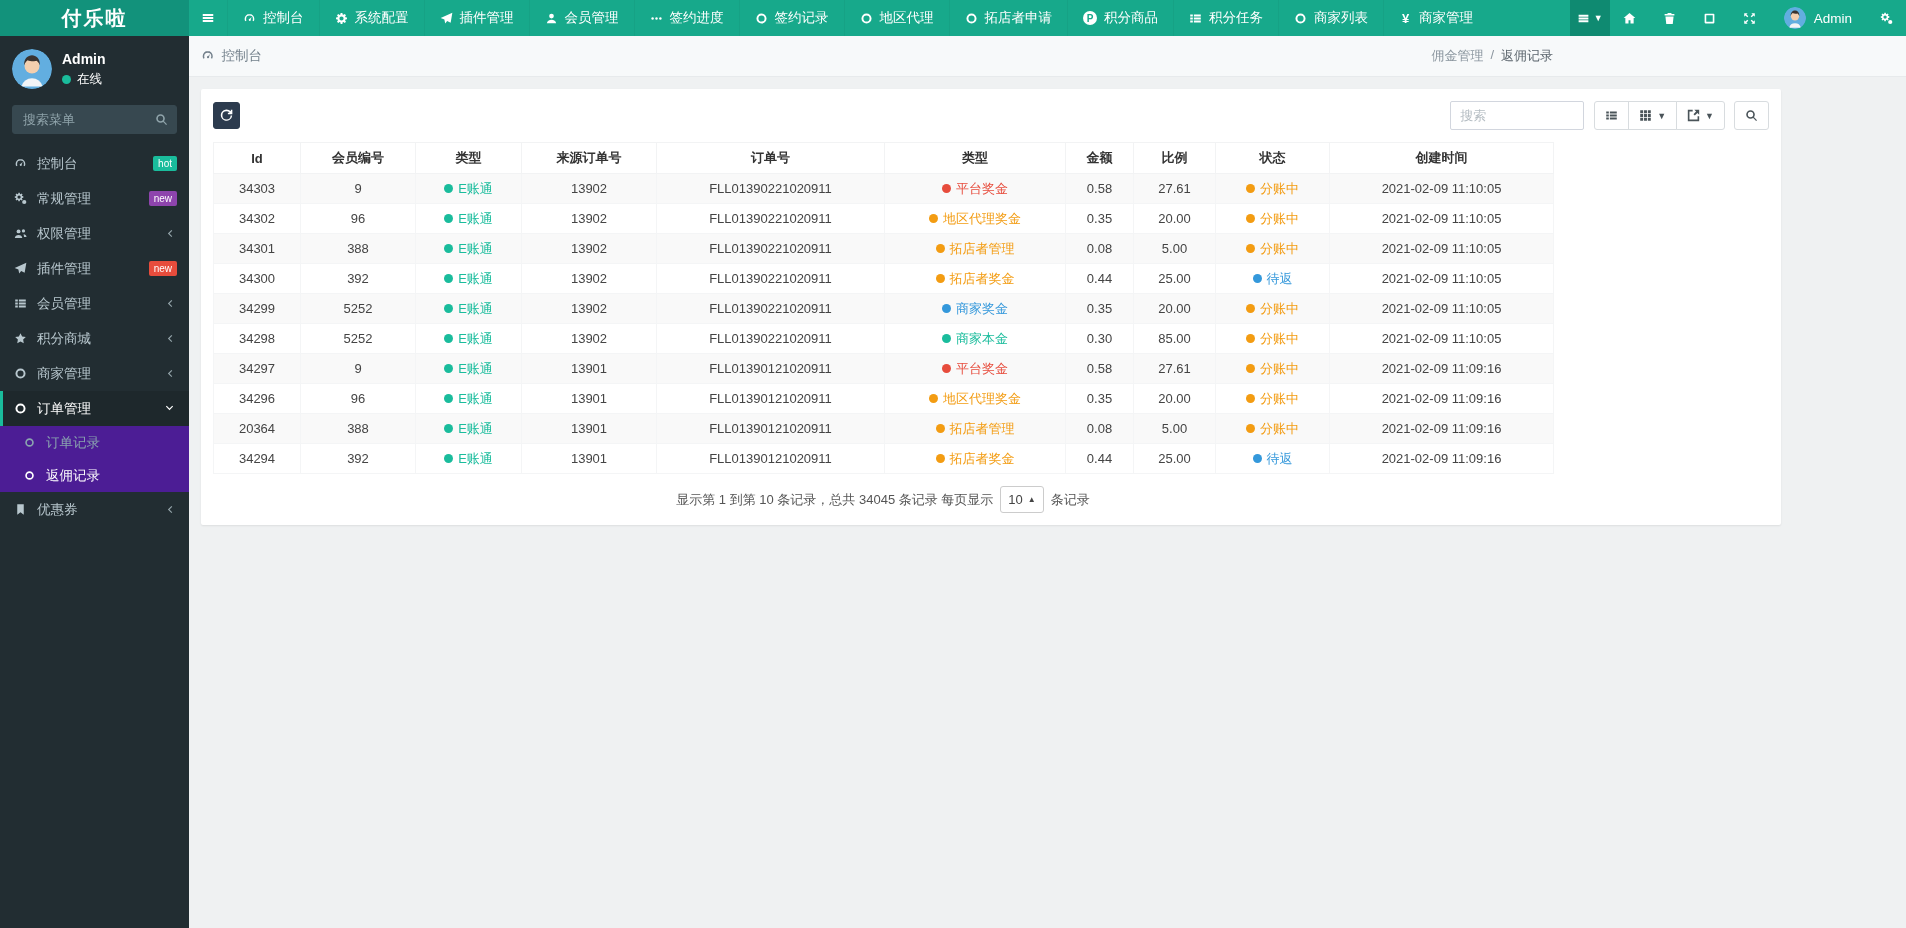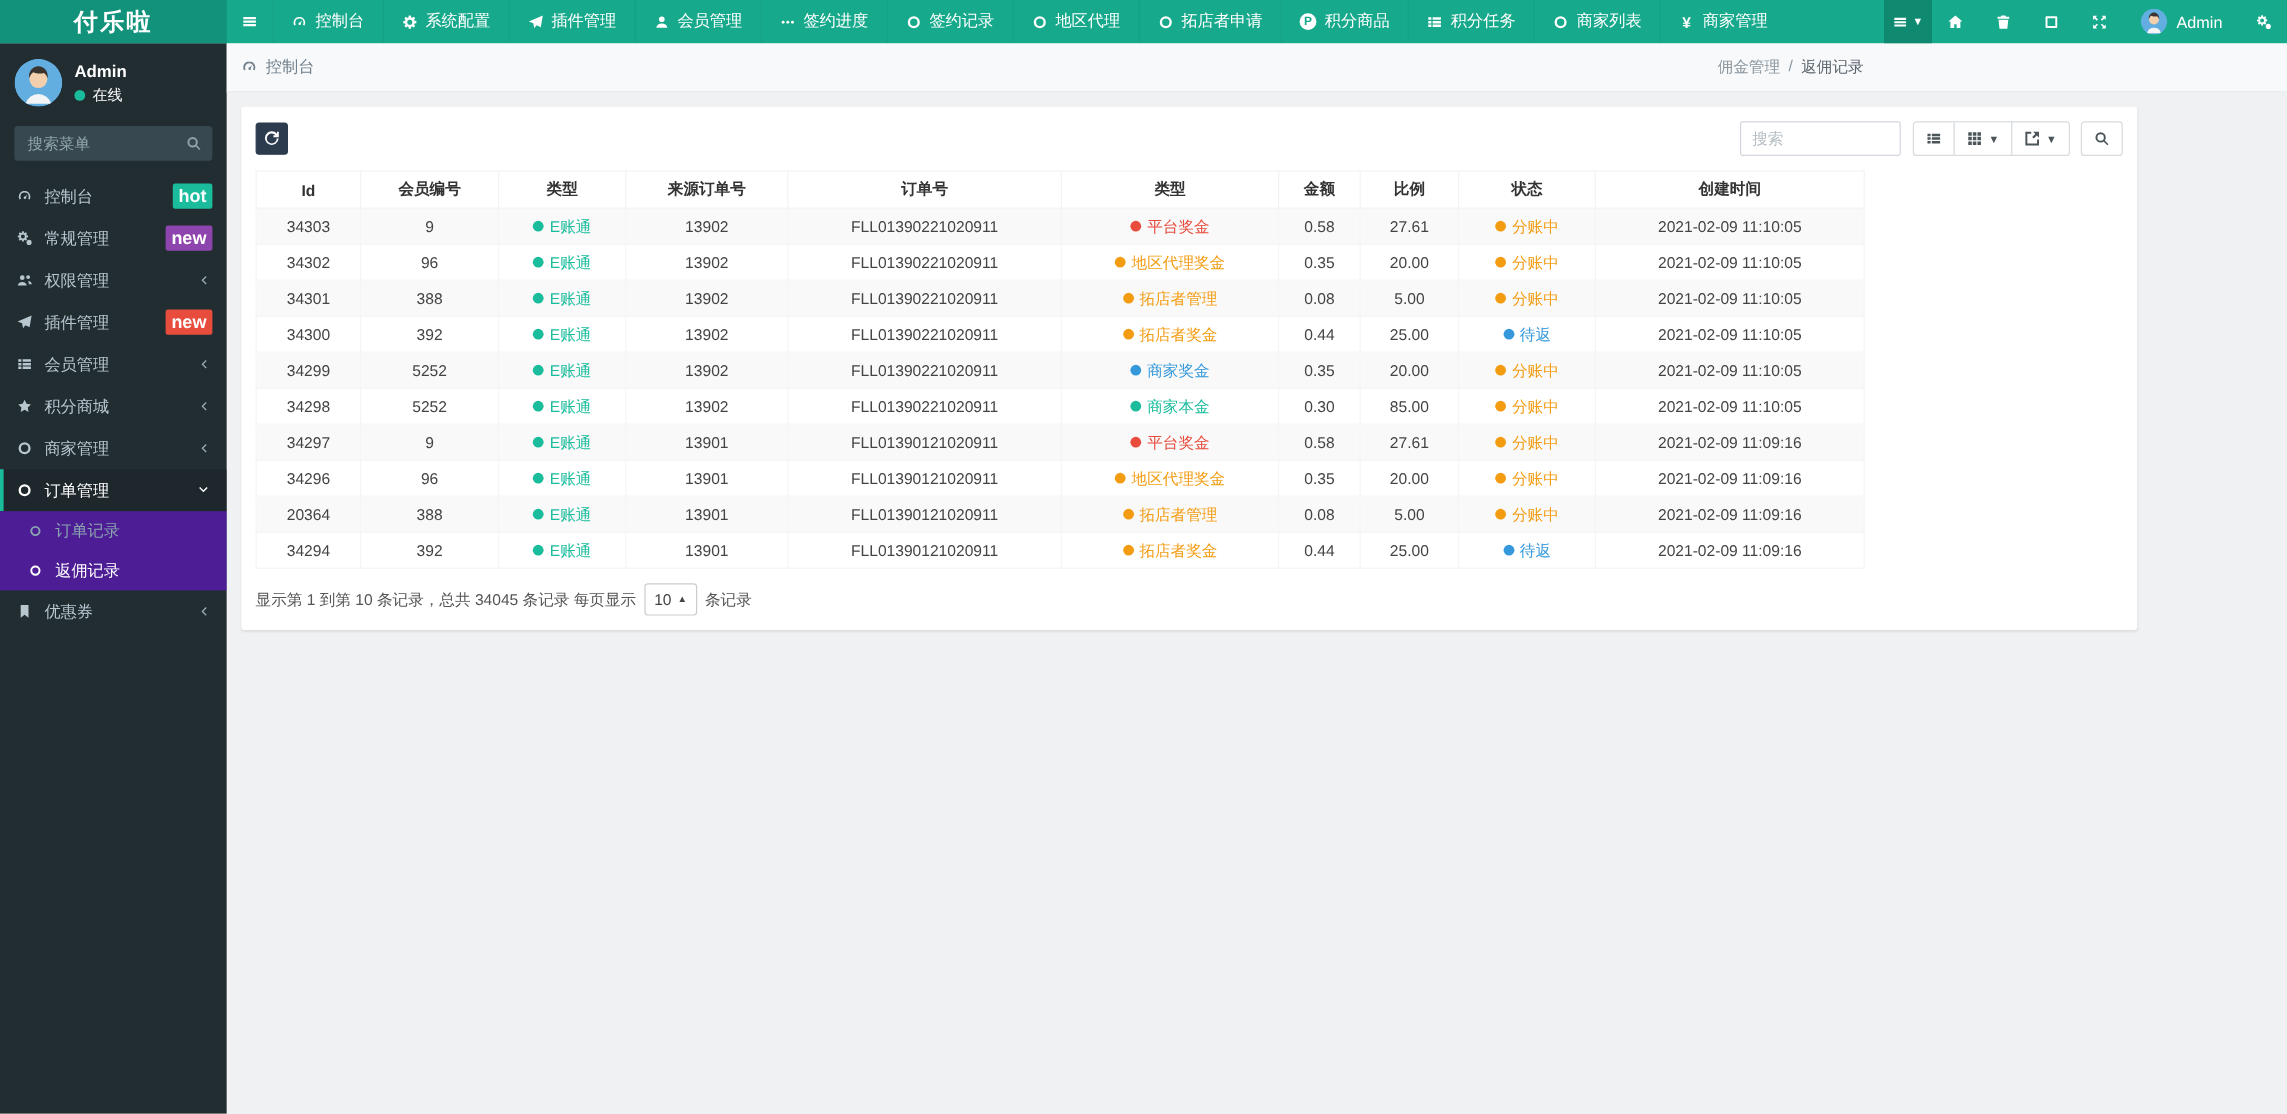--- a/index.html
+++ b/index.html
@@ -51,21 +51,21 @@
   .sidebar-search input::placeholder { color:#90a4ab; }
   .sidebar-search .ic { position:absolute; right:9px; top:8px; color:#90a4ab; font-size:13px; }
   .side-menu { list-style:none; }
   .menu-item { height:35px; display:flex; align-items:center; gap:9px;
     padding:0 12px 0 9px; border-left:3px solid transparent; cursor:pointer; }
   .menu-item .ic { font-size:13px; width:16px; }
   .mi-label { flex:1; }
   .menu-item.active { background:#1e282c; color:#fff; border-left-color:#1abc9c; }
   .menu-item .chev { font-size:11px; color:#95a5ab; }
   .menu-item.active .chev { color:#fff; }
-  .badge { font-size:15px; font-weight:bold; padding:1.5px 5px; border-radius:2px;
+  .badge { font-size:10px; font-weight:normal; padding:1.5px 5px; border-radius:2px;
     color:#fff; line-height:1.2; }
   .submenu { list-style:none; background:#4c1d95; }
   .submenu .menu-item { height:33px; padding-left:21px; border-left:none; color:#8aa4af; }
   .submenu .menu-item.active { background:transparent; color:#fff; }
   .submenu .ic { font-size:11px; }
 
   
   .main { position:absolute; top:36px; left:189px; width:1717px; height:892px;
     background:#eff1f2; }
   .content-header { height:41px; border-bottom:1px solid #e7eaec; background:#f7f9fa; }
@@ -102,21 +102,21 @@
   .grid th { height:31px; font-size:13px; color:#333; font-weight:bold;
     border:1px solid #f2f3f4; text-align:center; cursor:pointer; background:#fff; }
   .grid td { height:30px; font-size:13px; color:#444; border:1px solid #f4f5f6;
     text-align:center; white-space:nowrap; overflow:hidden; }
   .grid tbody tr:nth-child(odd) { background:#f9f9f9; }
   .cell-flag { display:inline-flex; align-items:center; gap:5px; }
   .dot { width:9px; height:9px; border-radius:50%; display:inline-block; }
 
   
   .table-footer { width:1340px; display:flex; align-items:center;
-    justify-content:space-between; margin-top:12px;gap:24px; }
+    justify-content:center; margin-top:12px;gap:24px; }
   .pg-info { display:flex; align-items:center; gap:7px; font-size:13px; color:#555; }
   .page-size { height:27px; min-width:42px; border:1px solid #ccc; border-radius:3px;
     display:inline-flex; align-items:center; justify-content:center; gap:5px;
     padding:0 7px; cursor:pointer; color:#444; }
   .page-size .caret { font-size:8px; }
   .pagination { display:flex; list-style:none; }
   .page-btn { min-width:31px; height:30px; padding:0 11px; background:#fff;
     border:1px solid #ddd; display:flex; align-items:center; justify-content:center;
     font-size:13px; color:#2c3e50; margin-left:-1px; cursor:pointer; }
   .pagination li:first-child .page-btn { border-radius:3px 0 0 3px; margin-left:0; }

